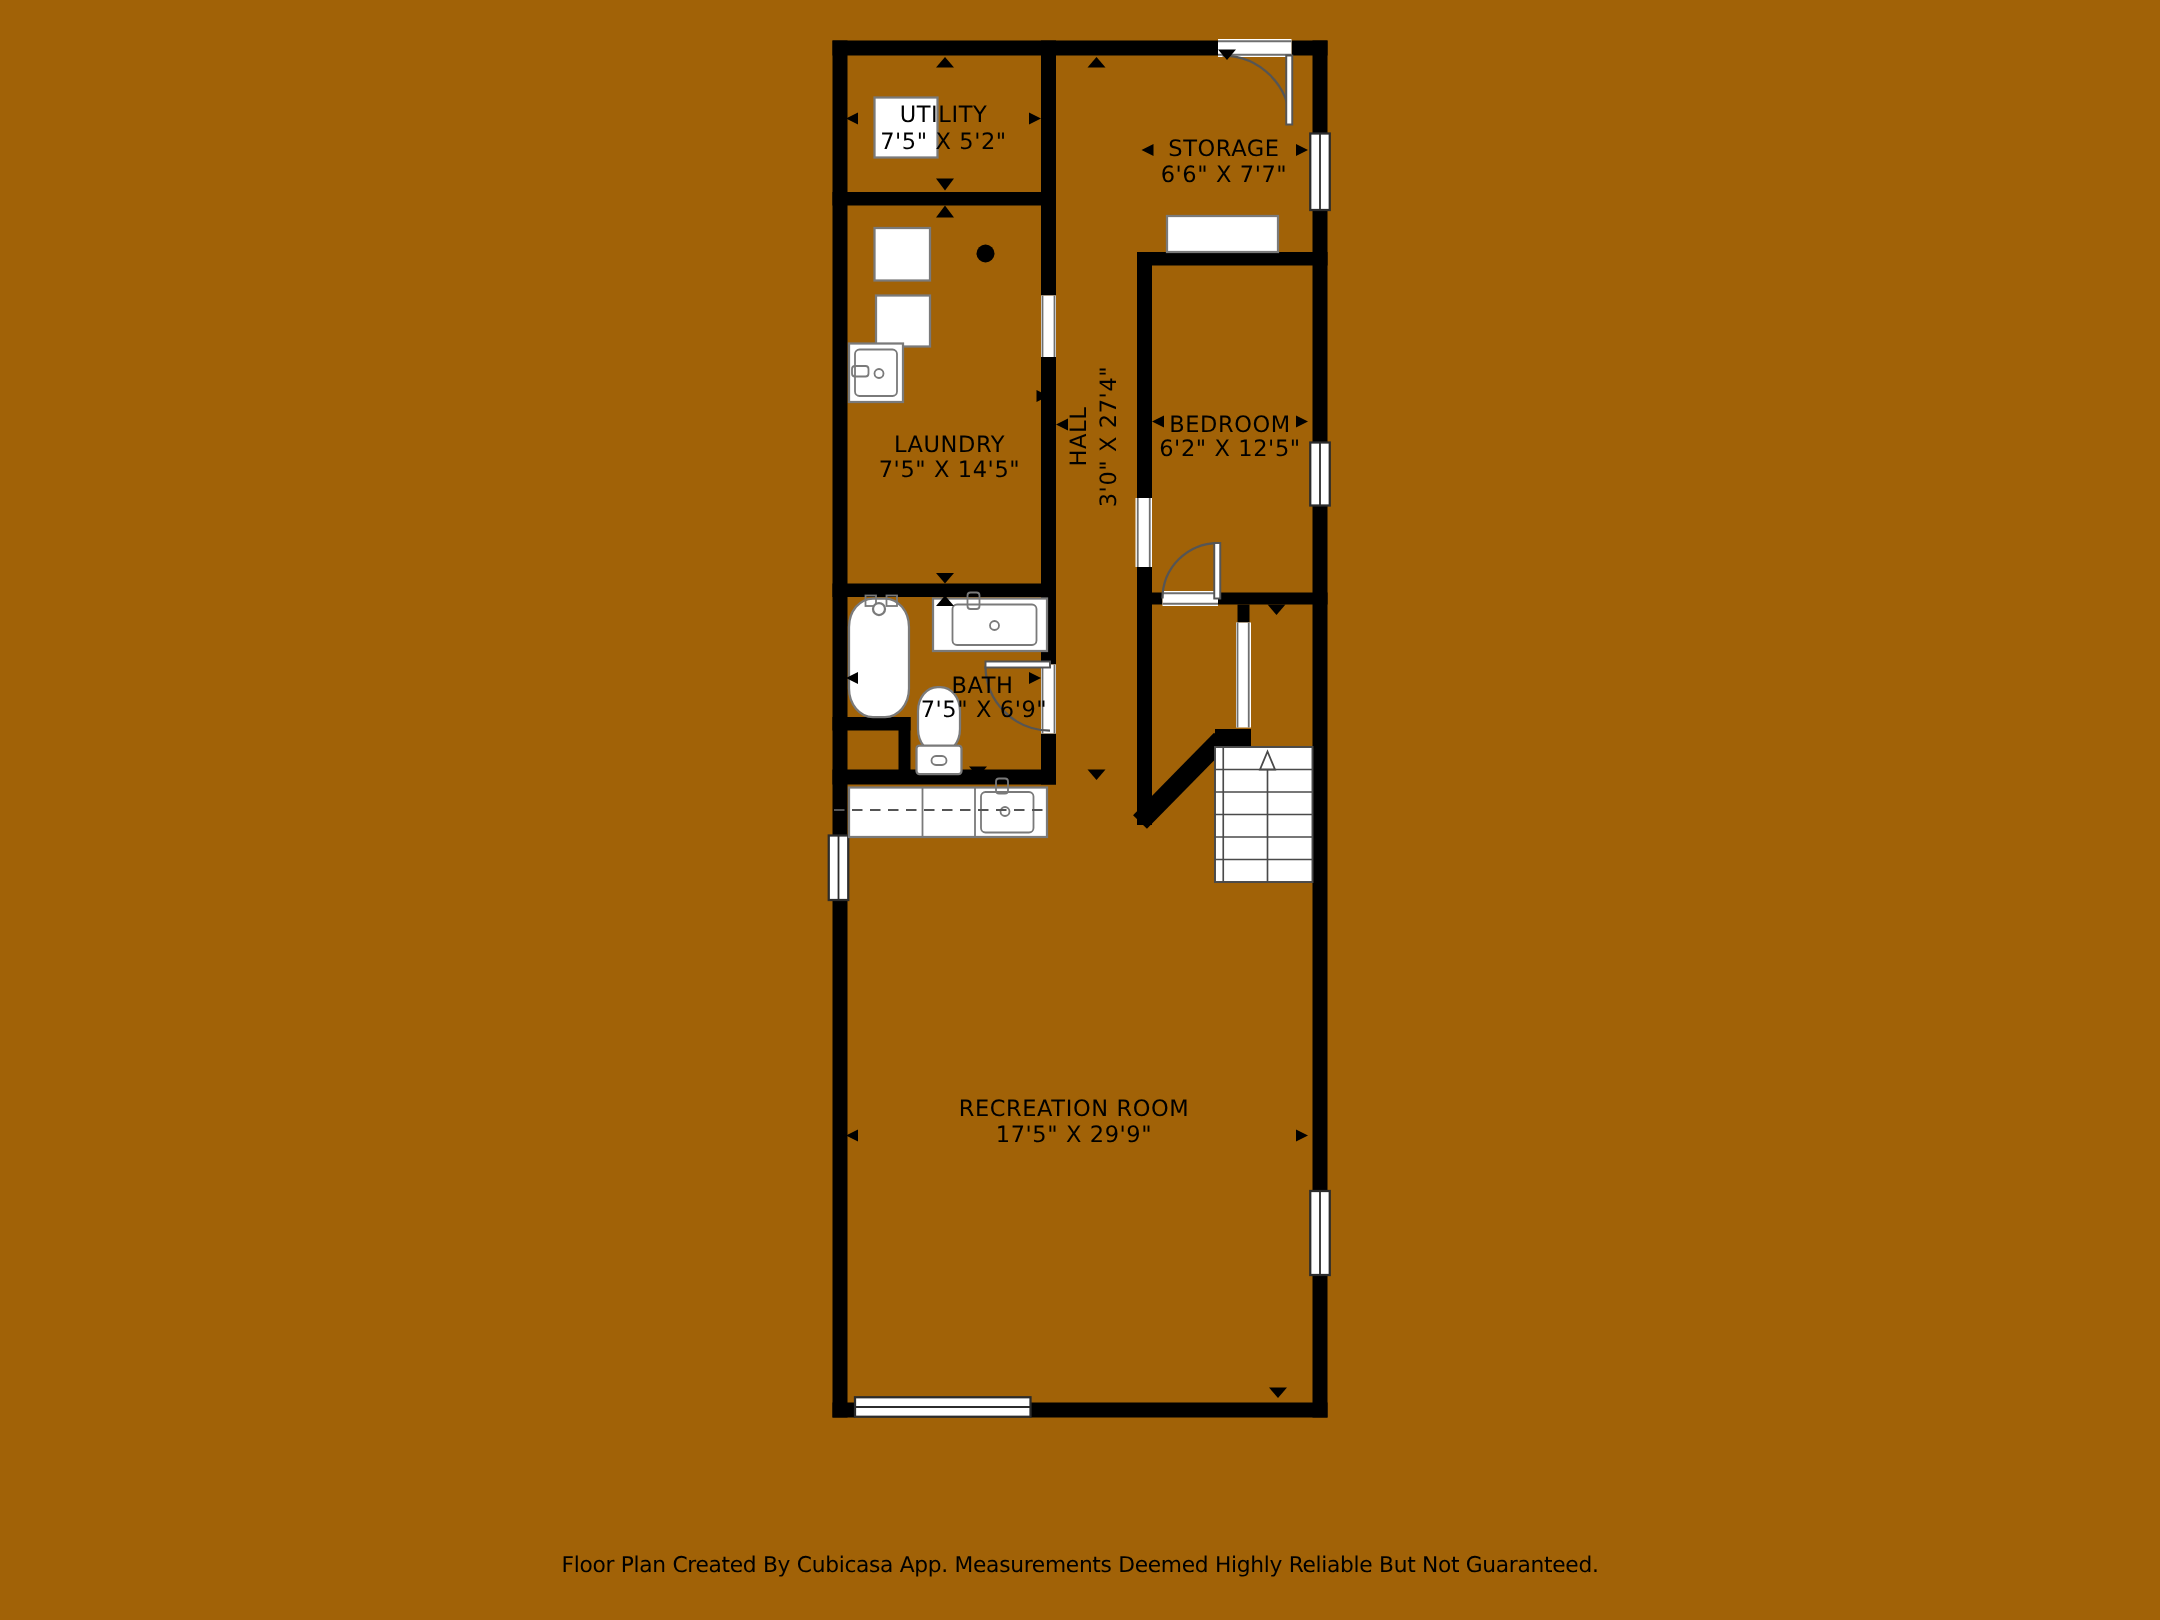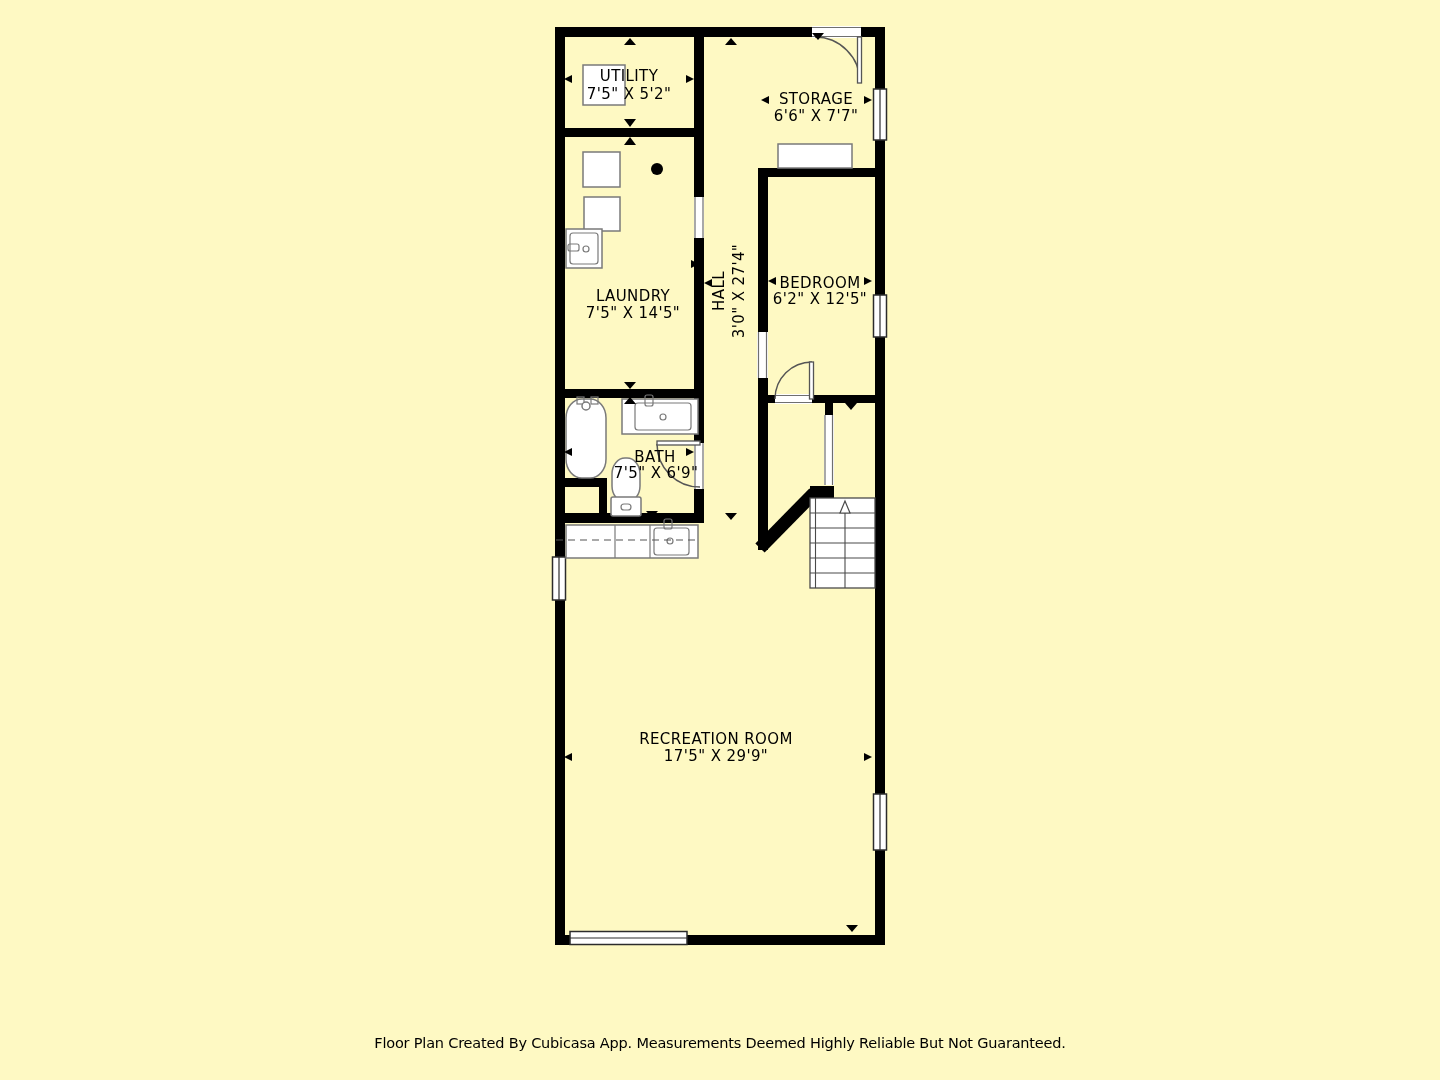--- a/index.html
+++ b/index.html
@@ -1,16 +1,16 @@
 <!DOCTYPE html>
 <html><head>
 <meta charset="utf-8">
 <style>
   html,body{margin:0;padding:0;background:#ffffff;}
-  .canvas{position:relative;width:1440px;height:1080px;background:#fef9c3;overflow:hidden;
+  .canvas{position:relative;width:1440px;height:1080px;background:#a16207;overflow:hidden;
           font-family:"DejaVu Sans","Liberation Sans",sans-serif;}
   svg{position:absolute;left:0;top:0;}
   .wall{fill:#000000;stroke:none;}
   .opening{fill:#ffffff;}
   .jamb{stroke:#6f6f6f;stroke-width:1.2;}
   .fixture{fill:#ffffff;stroke:#7a7a7a;stroke-width:1.5;}
   .fixture-thin{fill:none;stroke:#7a7a7a;stroke-width:1.2;}
   .door{fill:none;stroke:#555555;stroke-width:1.5;}
   .leaf{fill:#ffffff;stroke:#555555;stroke-width:1.3;}
   .win{fill:#ffffff;stroke:#2c2c2c;stroke-width:1.5;}

